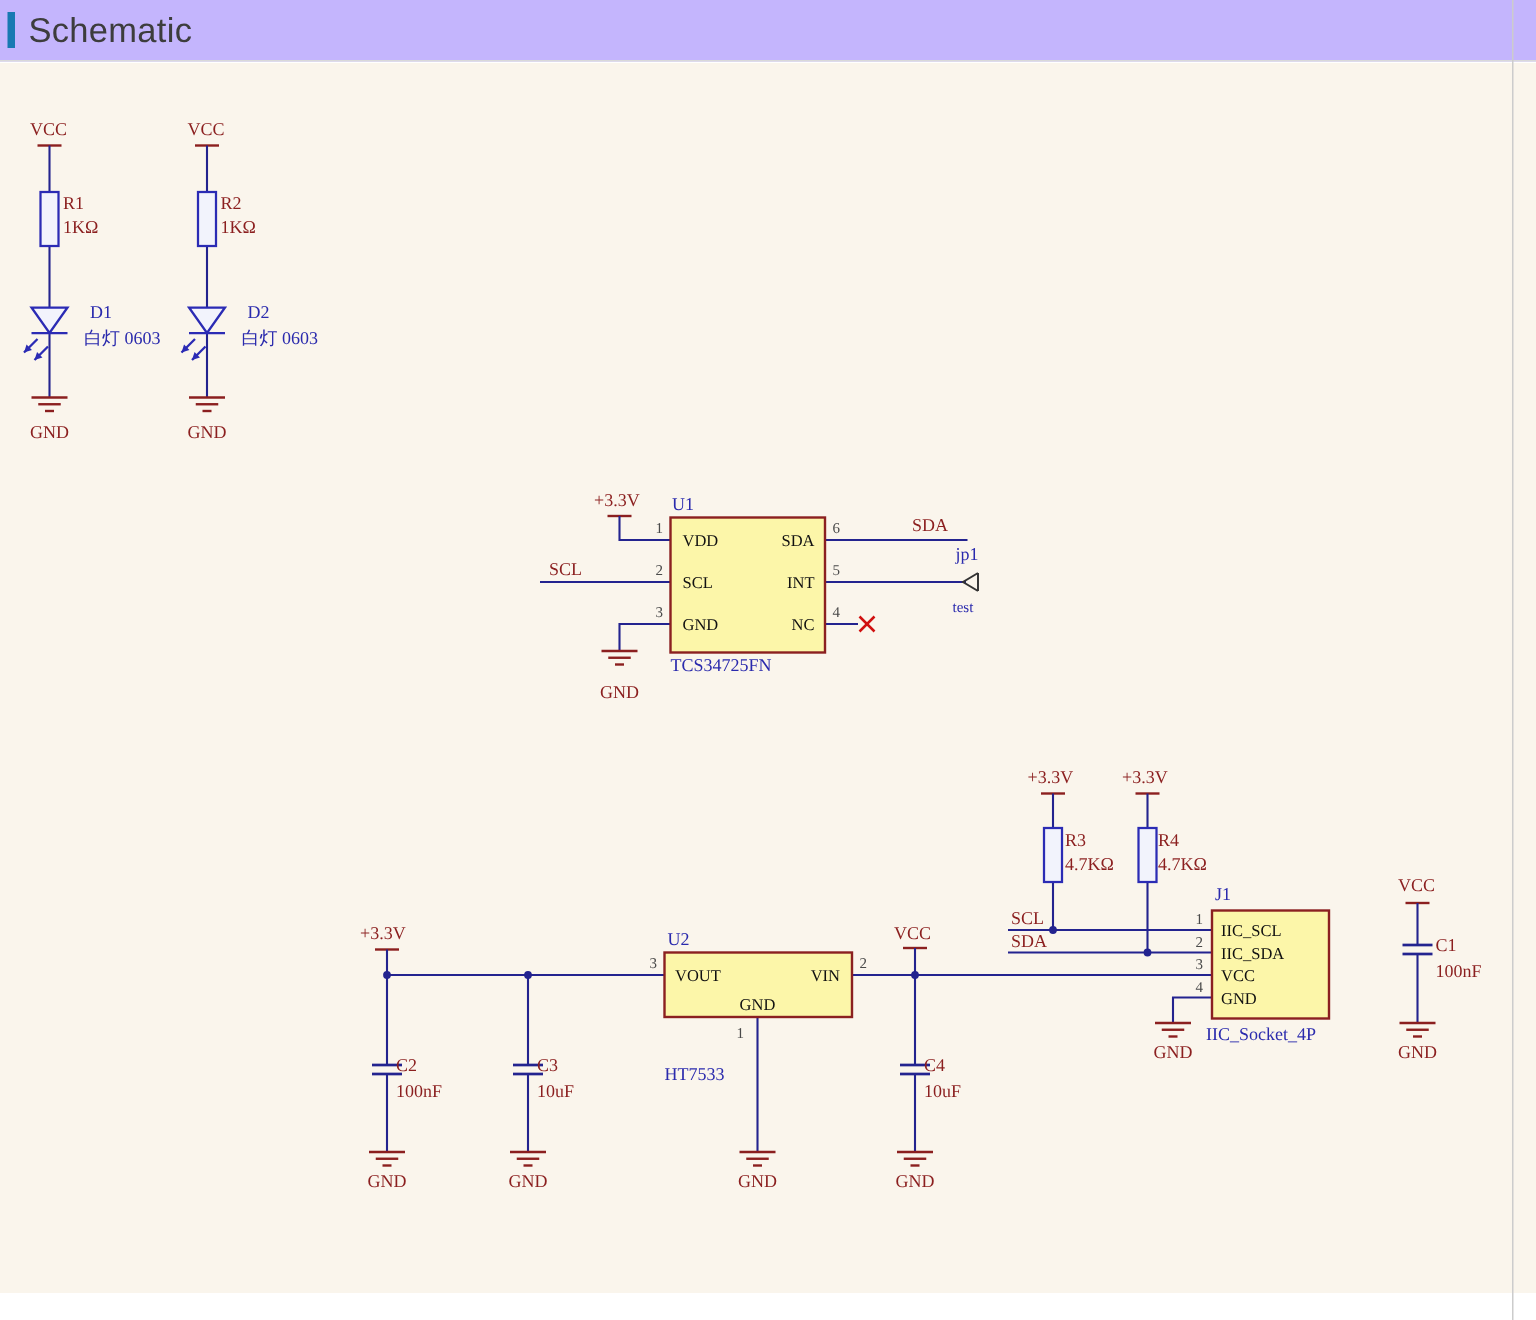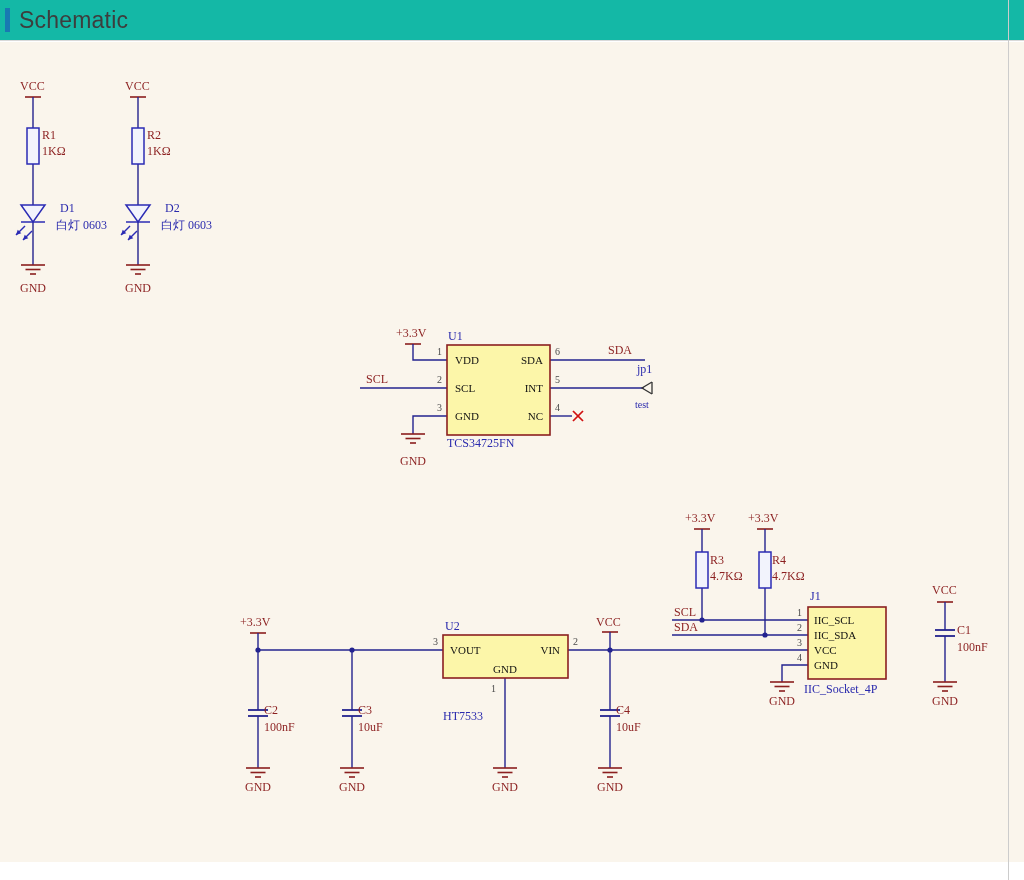--- a/index.html
+++ b/index.html
@@ -10,21 +10,21 @@
     --power:#8b1f1f;
     --designator:#2a2aad;
     --chip-fill:#fcf6a9;
     --chip-border:#8b2020;
     --pin-number:#4a4a4a;
     --nc-cross:#d01010;
   }
   html,body{margin:0;padding:0;}
   body{width:1024px;height:880px;background:#ffffff;font-family:"Liberation Sans",sans-serif;overflow:hidden;}
   .page{position:relative;width:1024px;height:880px;background:#ffffff;overflow:hidden;}
-  .header{position:absolute;top:0;left:0;width:1024px;height:41px;background:#14b8a6;border-bottom:1px solid #d9d9d9;display:flex;align-items:center;box-sizing:border-box;}
+  .header{position:absolute;top:0;left:0;width:1024px;height:41px;background:#c4b5fd;border-bottom:1px solid #d9d9d9;display:flex;align-items:center;box-sizing:border-box;}
   .accent{width:5px;height:24px;background:var(--accent-bar);margin-left:5px;margin-right:9px;}
   .title{font-size:23px;color:#3d3d3d;letter-spacing:0.2px;}
   .canvas-wrap{position:absolute;top:42px;left:0;width:1024px;height:730px;}
   .rightline{position:absolute;top:0;left:1008px;width:1px;height:880px;background:#cccccc;}
   svg text{font-family:"Liberation Serif",serif;font-size:12px;fill:#111;}
   .wire{stroke:var(--wire);stroke-width:1.4;fill:none;}
   .capline{stroke:var(--wire);stroke-width:1.8;fill:none;}
   .comp{stroke:var(--component-outline);stroke-width:1.5;fill:#f2f3fc;}
   .ledfill{fill:var(--component-outline);}
   .pwrline{stroke:var(--power);stroke-width:1.6;fill:none;}

